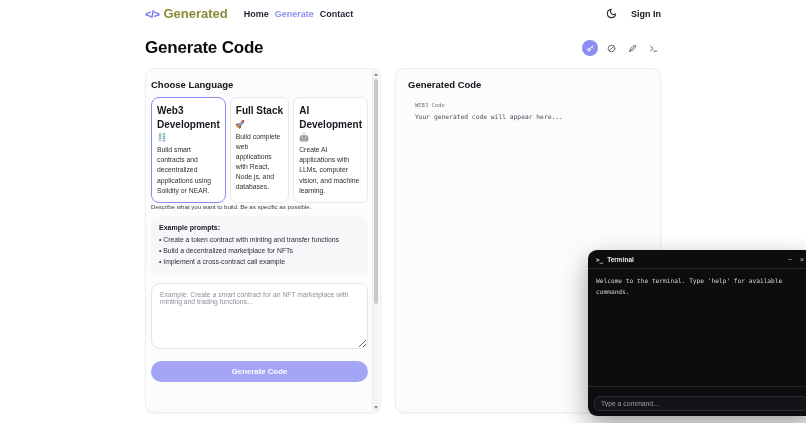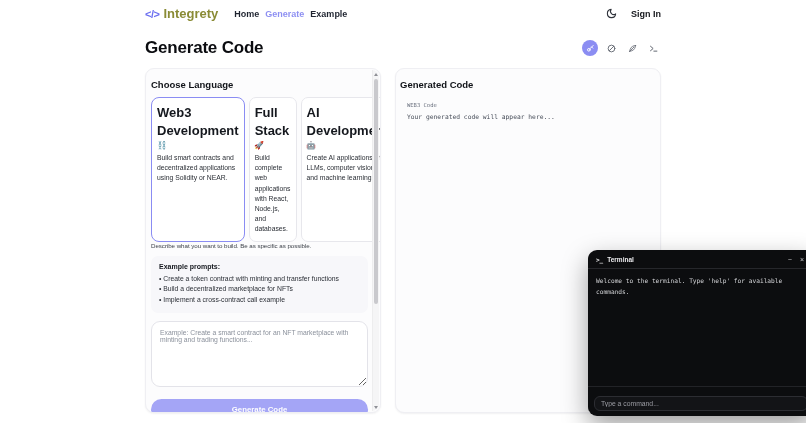--- a/index.html
+++ b/index.html
@@ -33,30 +33,30 @@
   .toolbar { display:flex; gap: 5px; align-items:center; }
   .icon-btn { width: 16px; height: 16px; border-radius: 50%; border: none; background: transparent;
     display:flex; align-items:center; justify-content:center; color:#5f646e; padding:0; cursor:pointer; }
   .icon-btn.active { background:#8b8df2; color:#ffffff; }
   .icon-btn svg { width: 9px; height: 9px; }
 
   .panels { display:flex; gap: 14px; }
   .panel { background:#fcfcfd; border:1px solid #efeff3; border-radius: 9px;
     box-shadow: 0 1px 2px rgba(16,24,40,.06); height: 345px; position: relative; }
   .panel-left { width: 236px; padding: 10px 12px 10px 5px; overflow: hidden; }
-  .panel-right { flex: 1; padding: 10px 4px; }
+  .panel-right { flex: 1; padding: 10px 12px; }
 
   h2.section-title { font-size: 9.5px; margin: 0 0 7px; color: #101318; }
 
   
   .cards { display:flex; gap: 4px; }
   .card { flex:1; background:#ffffff; border:1px solid #e7e7ec; border-radius: 7px;
     padding: 6px 5px; min-height: 101px; cursor:pointer; }
   .card.selected { border-color:#8a8cf3; border-radius: 8px; }
-  .card-title { font-size: 13px; font-weight: 700; color:#15181e; line-height: 1.35; }
+  .card-title { font-size: 10px; font-weight: 700; color:#15181e; line-height: 1.35; }
   .card-emoji { font-size: 8px; margin: 2px 0 3px; }
   .card-desc { font-size: 6.8px; color: #2b2f36; line-height: 1.5; }
 
   
   .prompt-title { margin-top: 13px; }
   .subtitle { font-size: 6.2px; letter-spacing: -0.05px; color: #3a3f47; margin: 0 0 7px; }
   .examples { background:#f7f7fa; border-radius: 7px; padding: 7px 8px; margin-bottom: 8px; }
   .examples-label { font-size: 7px; font-weight: 700; color:#15181e; margin-bottom: 4px; }
   .example-item { font-size: 6.8px; color:#2b2f36; line-height: 1.6; }
   .example-item::before { content: "•  "; }
@@ -106,26 +106,26 @@
     padding: 3px 6px; outline:none; }
   .tinput::placeholder { color:#9b9ca3; }
 </style>
 </head>
 <body>
 
 <header>
   <div class="header-inner">
     <a class="logo">
       <span class="logo-icon">&lt;/&gt;</span>
-      <span class="logo-text">Integrety</span>
+      <span class="logo-text">Generated</span>
     </a>
     <nav class="main-nav">
       <a>Home</a>
       <a class="active">Generate</a>
-      <a>Example</a>
+      <a>Contact</a>
     </nav>
     <div class="header-spacer"></div>
     <button class="theme-btn">
       <span style="display:flex;">
         <svg width="11" height="11" viewBox="0 0 24 24" fill="none" stroke="currentColor" stroke-width="2.4" stroke-linecap="round" stroke-linejoin="round">
             <path d="M21 12.79A9 9 0 1 1 11.21 3 7 7 0 0 0 21 12.79z"></path>
           </svg>
       </span>
     </button>
     <a class="signin">Sign In</a>

